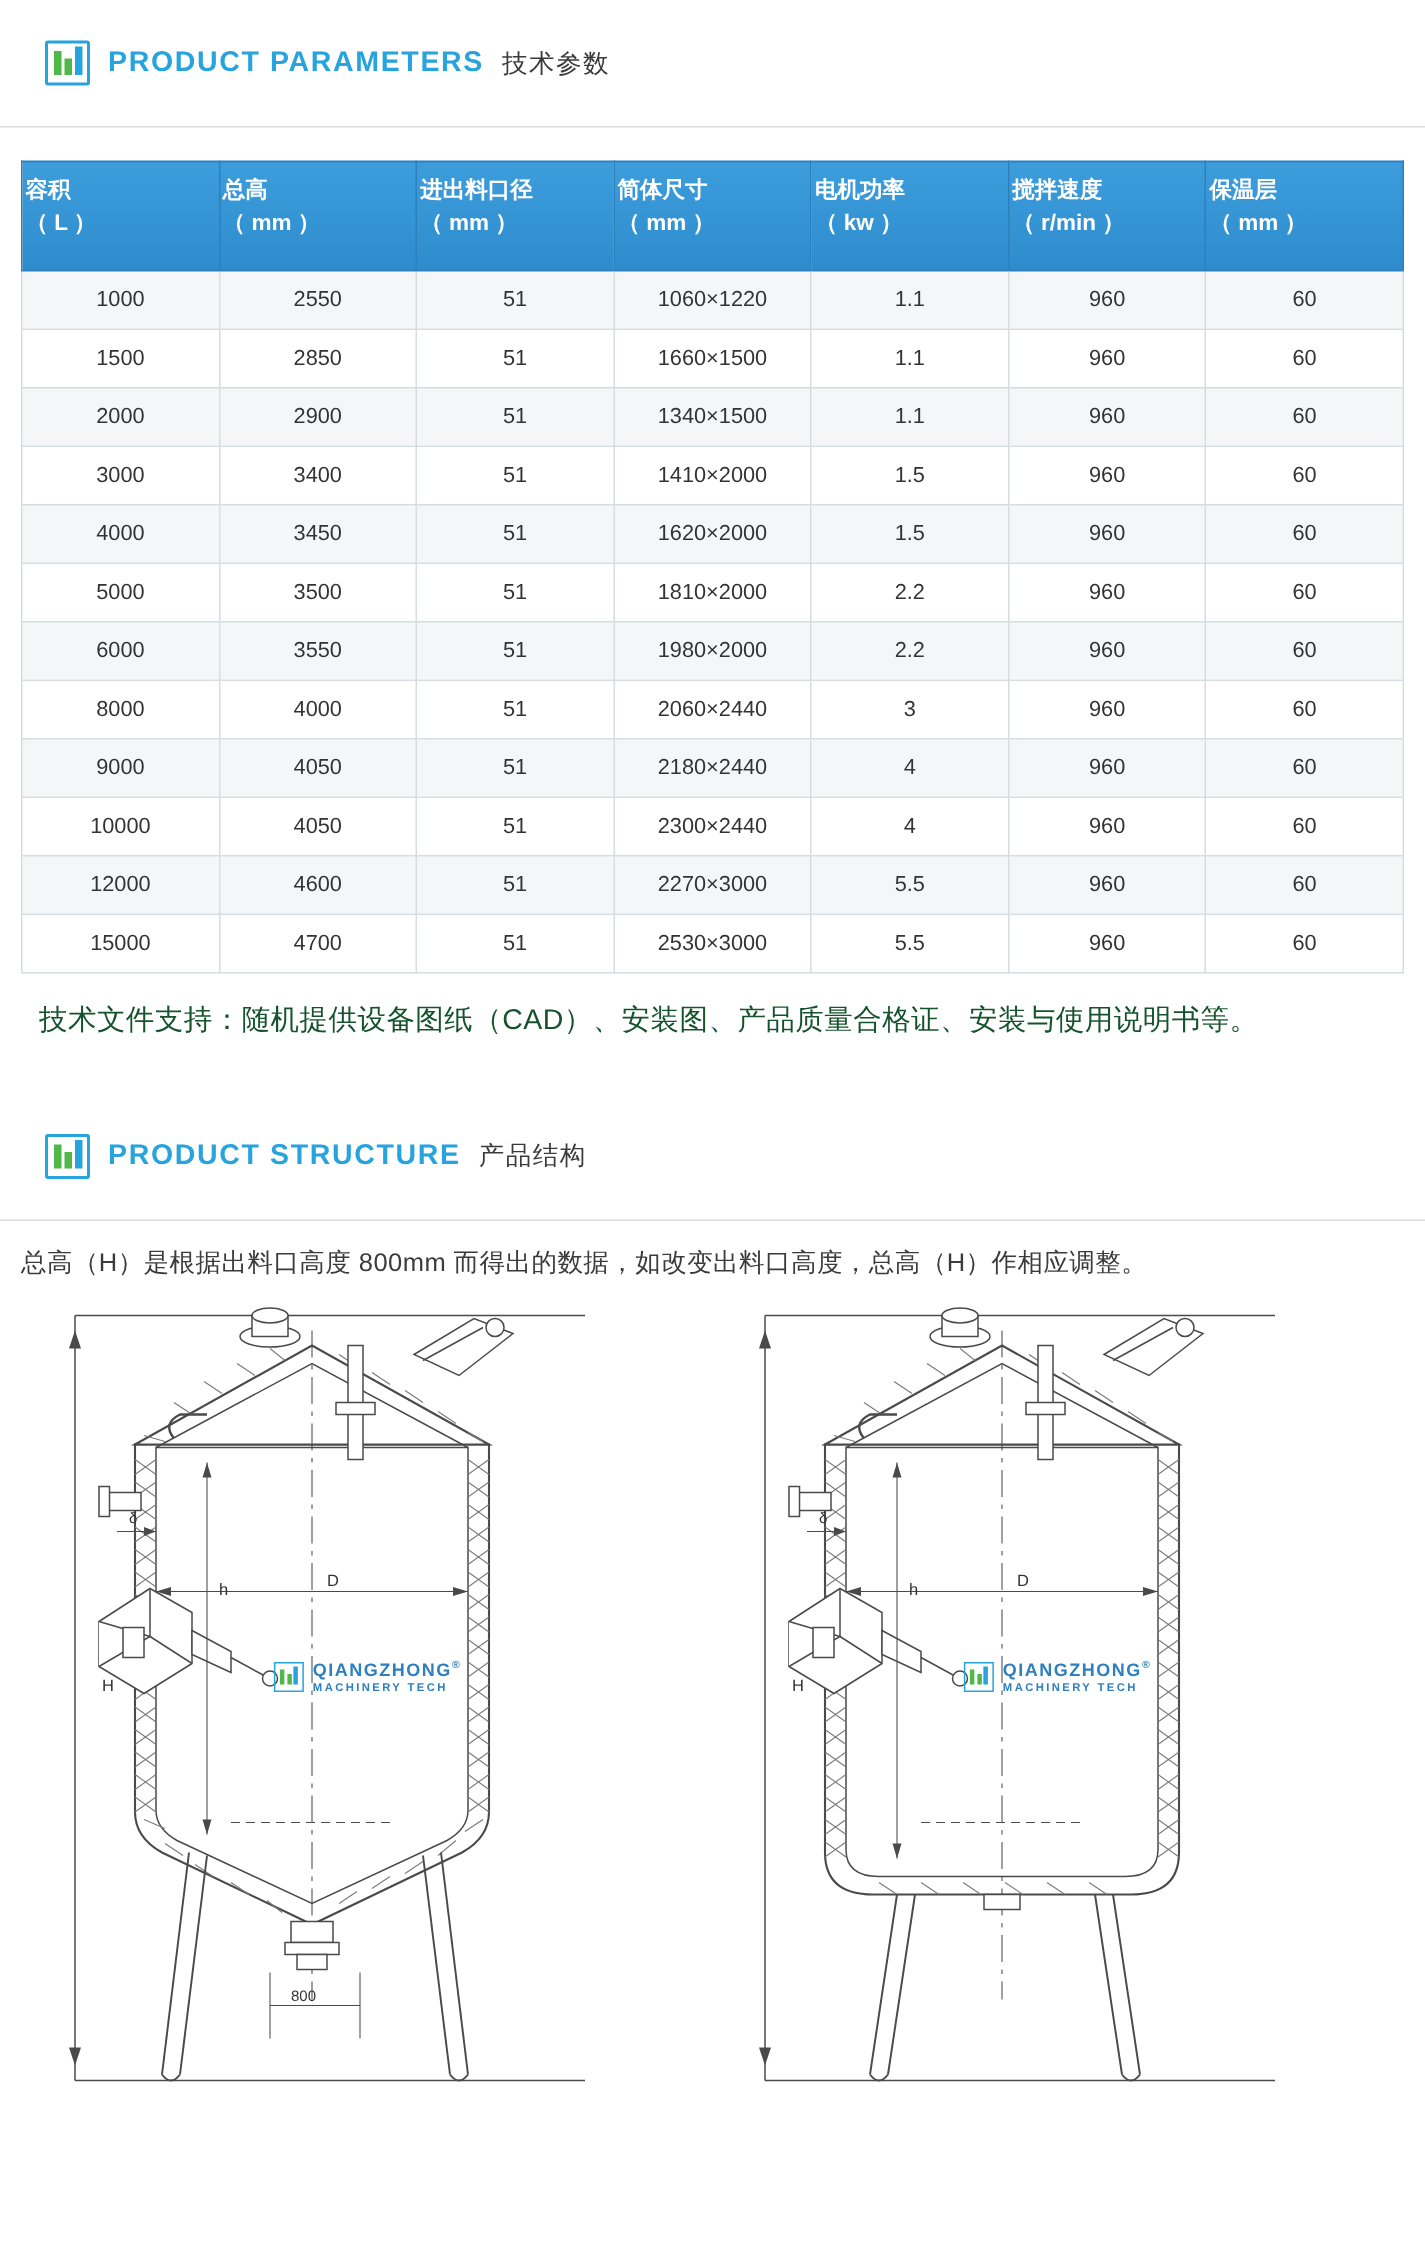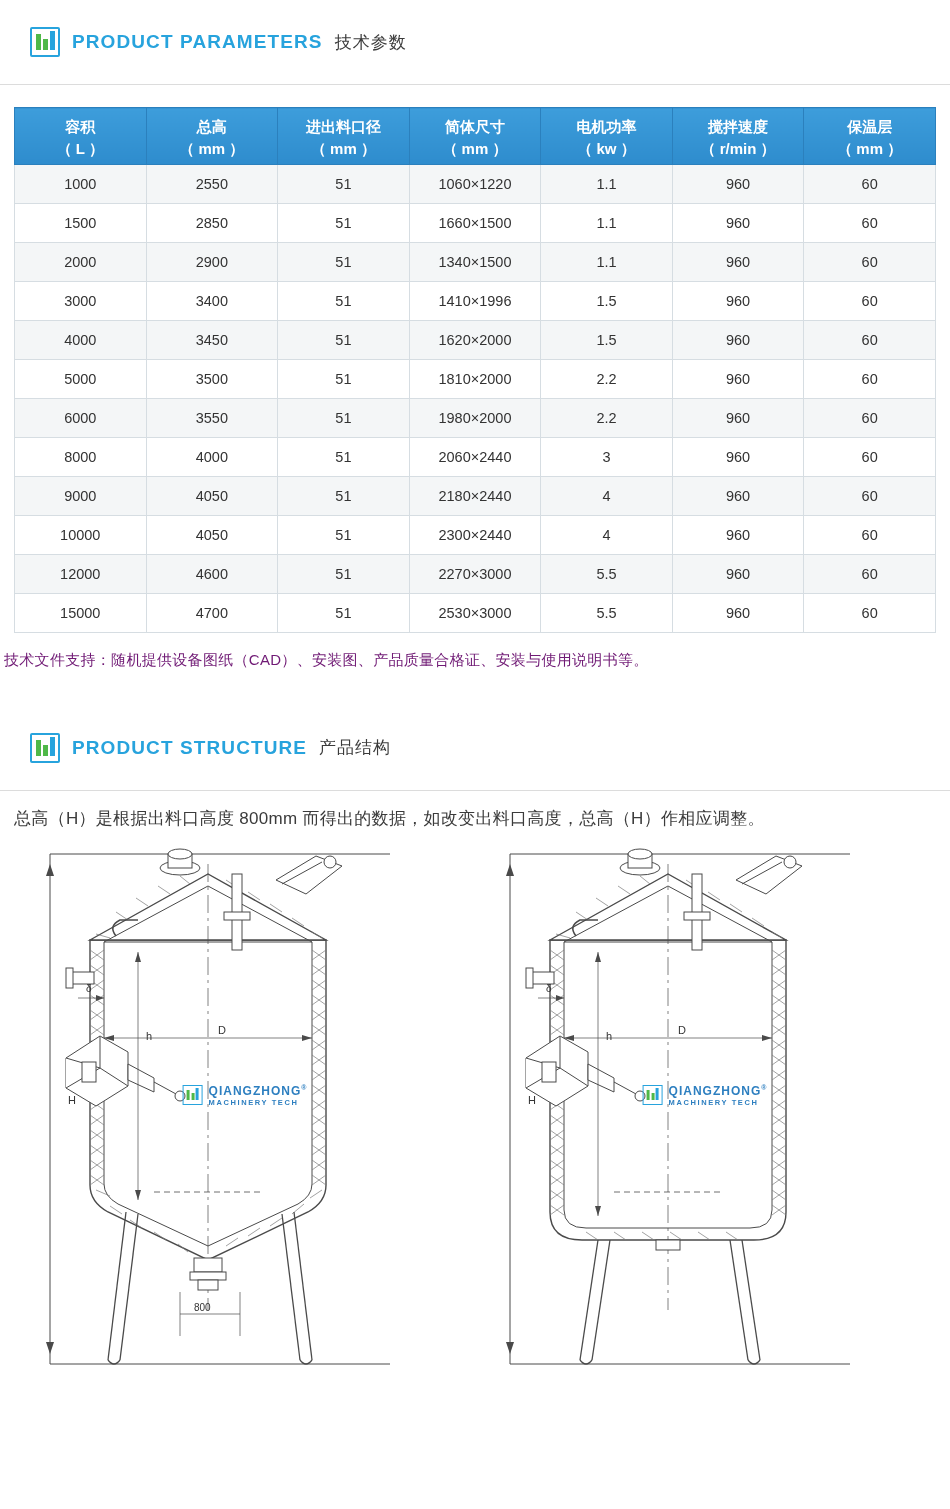--- a/index.html
+++ b/index.html
@@ -90,43 +90,43 @@
     width: 922px;
     table-layout: fixed;
   }
   table.params th {
     background: #2f8fd0;
     background: linear-gradient(180deg, #3d9ddb 0%, #2e8ccd 100%);
     color: #ffffff;
     font-size: 15px;
     font-weight: bold;
     border: 1px solid #2b80bd;
-    padding: 8px 2px 4px 2px;
+    padding: 8px 2px 20px 2px;
     line-height: 1.45;
-    text-align: center;
+    text-align: left;
   }
   table.params td {
     border: 1px solid #d6dde2;
     text-align: center;
     font-size: 14.5px;
     color: #333;
     height: 38px;
     padding: 0;
   }
   table.params tbody tr:nth-child(odd) td {
     background: #f4f6f7;
   }
   table.params tbody tr:nth-child(even) td {
     background: #ffffff;
   }
 
   .note-text {
-    padding: 18px 14px 0 4px;
-    font-size: 15px;
-    color: #701a75;
+    padding: 18px 14px 0 26px;
+    font-size: 19px;
+    color: #14532d;
     letter-spacing: 0.3px;
   }
 
   .structure-note {
     padding: 16px 14px 0 14px;
     font-size: 17px;
     color: #3b3b3b;
     letter-spacing: 0.3px;
   }
 
@@ -256,21 +256,21 @@
           <td>51</td>
           <td>1340×1500</td>
           <td>1.1</td>
           <td>960</td>
           <td>60</td>
         </tr>
         <tr>
           <td>3000</td>
           <td>3400</td>
           <td>51</td>
-          <td>1410×1996</td>
+          <td>1410×2000</td>
           <td>1.5</td>
           <td>960</td>
           <td>60</td>
         </tr>
         <tr>
           <td>4000</td>
           <td>3450</td>
           <td>51</td>
           <td>1620×2000</td>
           <td>1.5</td>

